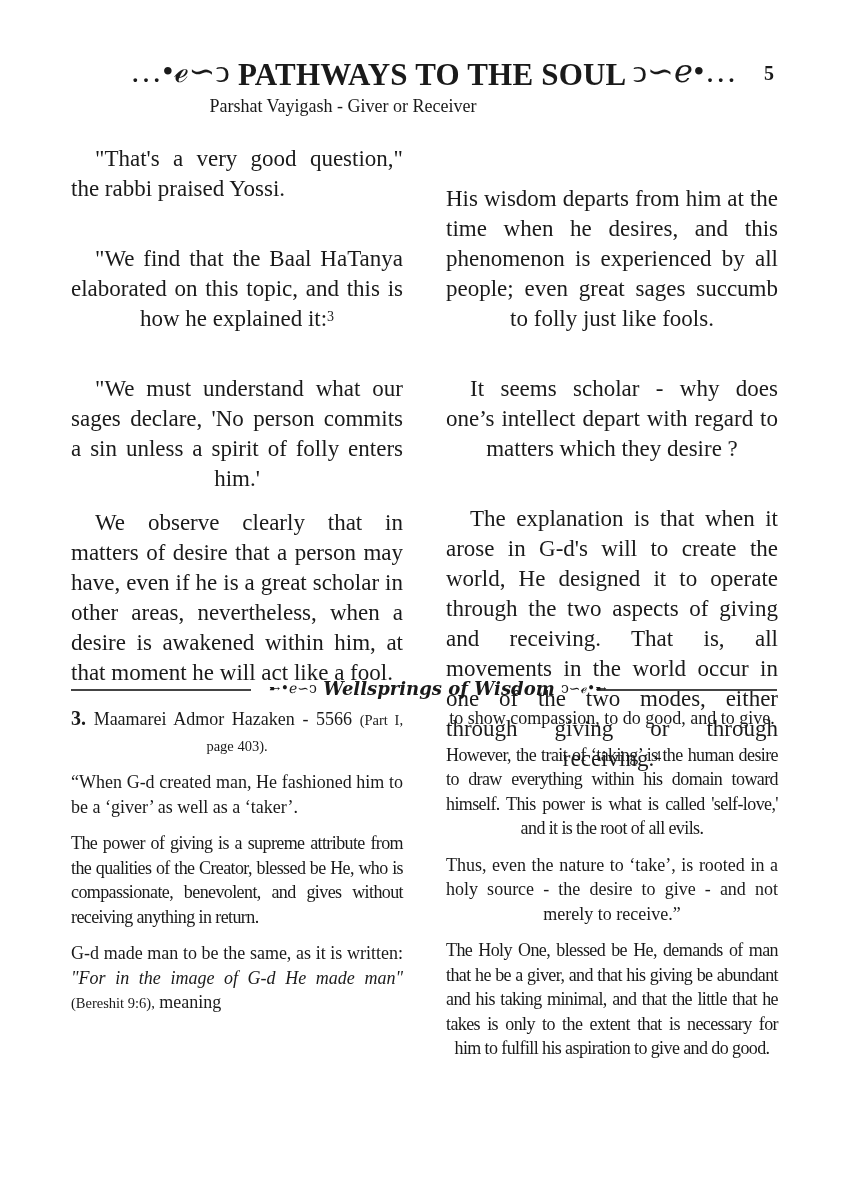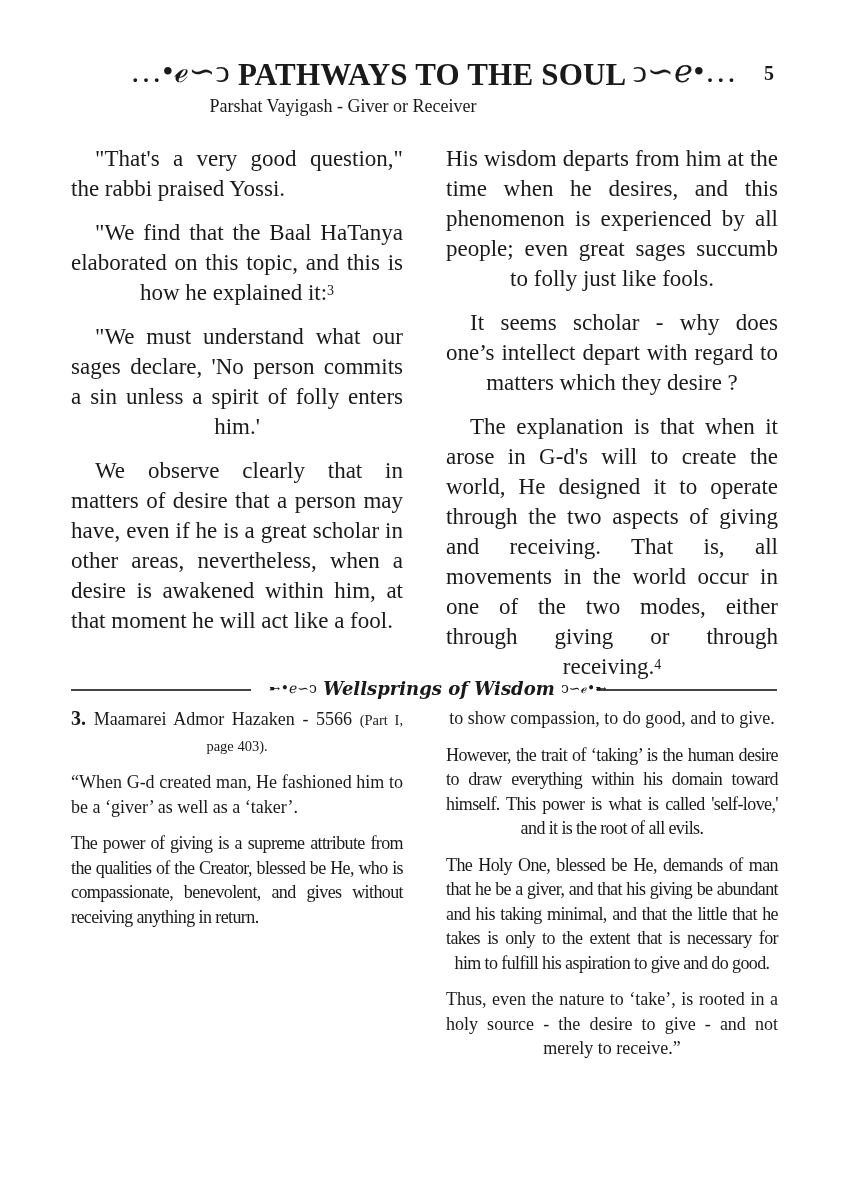--- a/index.html
+++ b/index.html
@@ -4,21 +4,21 @@
   <style>
     html, body { margin: 0; padding: 0; background: #ffffff; }
     body { width: 846px; height: 1200px; position: relative; overflow: hidden; color: #1a1a1a; font-family: "Liberation Serif", serif; }
     .header { position: absolute; top: 48px; left: 0; width: 846px; height: 50px; }
     .header-title { position: absolute; left: 130px; top: 0; width: 590px; text-align: center; font-family: "Liberation Serif", serif; font-weight: bold; font-size: 31px; letter-spacing: 0.2px; white-space: nowrap; }
     .header-title .orn { font-weight: normal; font-size: 32px; vertical-align: 3px; }
     .page-number { position: absolute; left: 764px; top: 14px; font-weight: bold; font-size: 20px; }
     .subtitle { position: absolute; top: 96px; left: 0; width: 686px; text-align: center; font-weight: normal; font-size: 18px; }
     .col { position: absolute; width: 332px; font-size: 23px; line-height: 30px; }
     .col p { margin: 0 0 14px 0; text-align: justify; text-align-last: left; }
-    .col p.c { text-align-last: center; }
+    .col p.c { text-align-last: center; margin-top: 40px; }
     .col p.ind { text-indent: 24px; }
     .col-left { left: 71px; top: 144px; }
     .col-right { left: 446px; top: 144px; }
     sup { font-size: 14px; vertical-align: 5px; line-height: 0; }
     .divider { position: absolute; top: 678px; left: 71px; width: 706px; height: 24px; }
     .divider .line { position: absolute; top: 11px; height: 1.5px; background: #444; }
     .divider .l { left: 0; width: 180px; }
     .divider .r { right: 0; width: 180px; }
     .divider .center { position: absolute; left: 170px; width: 366px; top: 0; text-align: right; font-family: "DejaVu Serif", serif; font-style: italic; font-weight: bold; font-size: 18px; white-space: nowrap; }
     .divider .center .orn { font-style: normal; font-weight: normal; font-size: 14px; vertical-align: 2px; }
@@ -64,20 +64,21 @@
     <span class="orn">➸•ℯ∽ↄ</span>
     <span>Wellsprings of Wisdom</span>
     <span class="orn">ↄ∽ℯ•➸</span>
   </div>
 </div>
 
 <div class="fn fn-left">
   <p class="c"><b>3.</b> <span>Maamarei Admor Hazaken - 5566</span> <span class="small">(Part I, page 403).</span></p>
   <p>“When G-d created man, He fashioned him to be a ‘giver’ as well as a ‘taker’.</p>
   <p class="tight">The power of giving is a supreme attribute from the qualities of the Creator, blessed be He, who is compassionate, benevolent, and gives without receiving anything in return.</p>
+  <p><span>G-d made man to be the same, as it is written: </span><i>"For in the image of G-d He made man"</i> <span class="small">(Bereshit 9:6),</span><span> meaning</span></p>
 </div>
 
 <div class="fn fn-right">
   <p class="c">to show compassion, to do good, and to give.</p>
   <p class="c tight">However, the trait of ‘taking’ is the human desire to draw everything within his domain toward himself. This power is what is called 'self-love,' and it is the root of all evils.</p>
+  <p class="c">Thus, even the nature to ‘take’, is rooted in a holy source - the desire to give - and not merely to receive.”</p>
   <p class="c tight">The Holy One, blessed be He, demands of man that he be a giver, and that his giving be abundant and his taking minimal, and that the little that he takes is only to the extent that is necessary for him to fulfill his aspiration to give and do good.</p>
-  <p class="c">Thus, even the nature to ‘take’, is rooted in a holy source - the desire to give - and not merely to receive.”</p>
 </div>
 
 </body></html>

